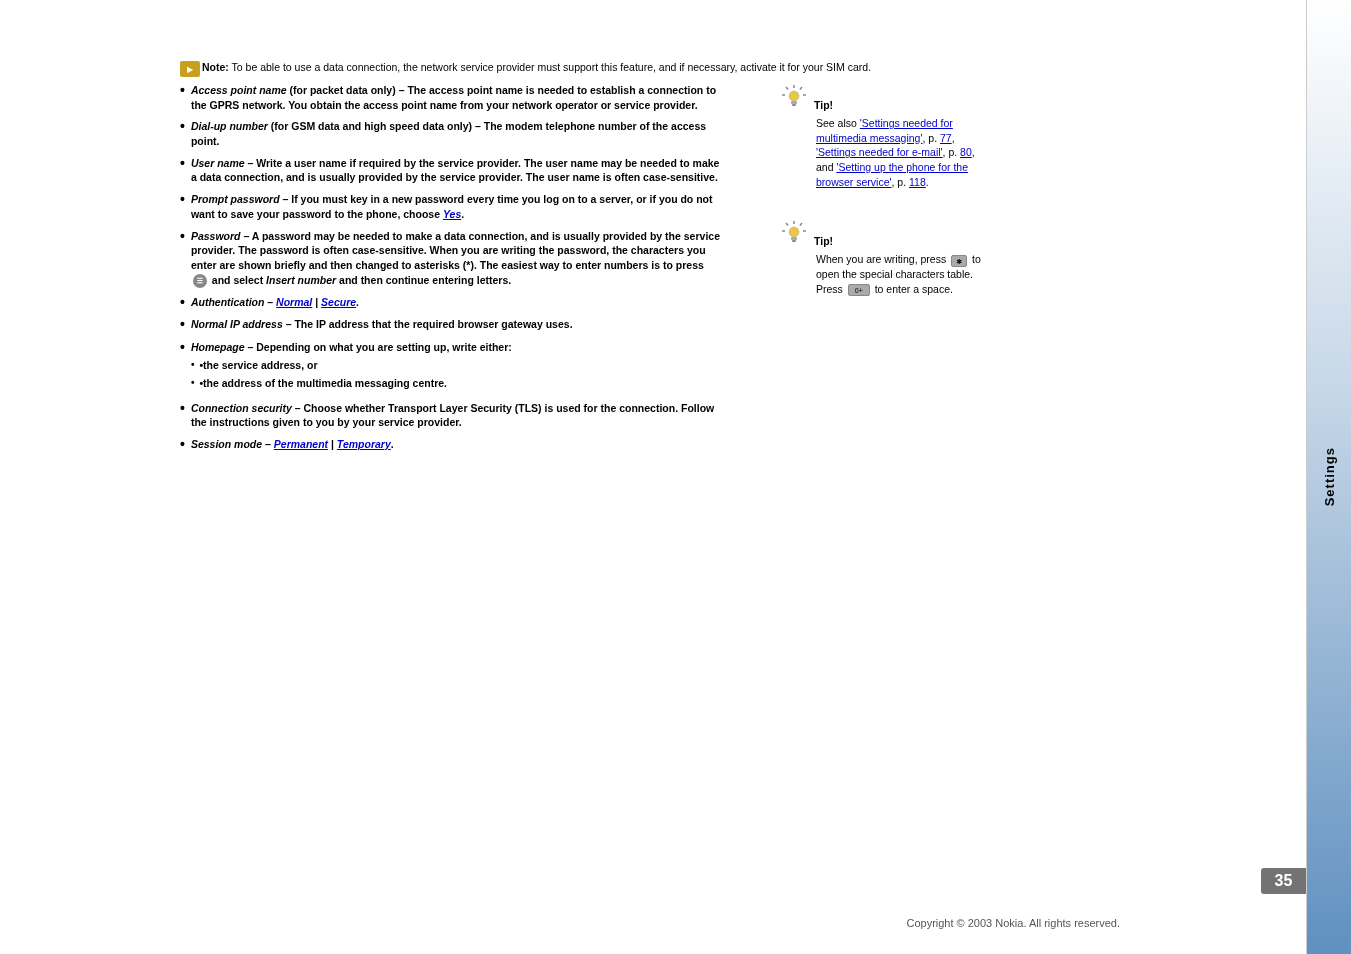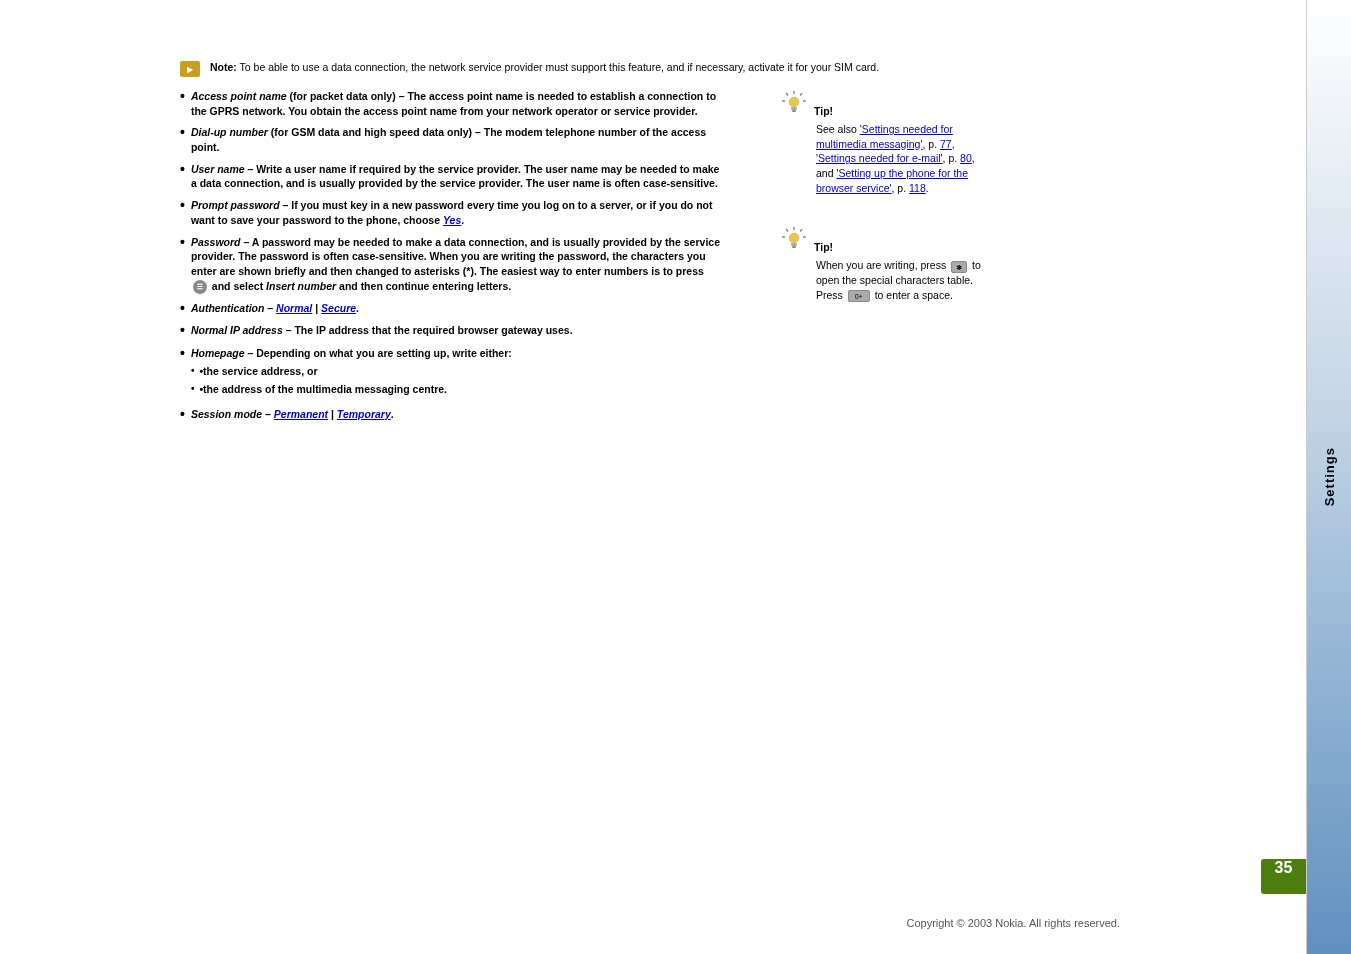--- a/index.html
+++ b/index.html
@@ -40,22 +40,21 @@
     .right-column {
       width: 220px;
       float: left;
       padding-left: 10px;
     }
 
     
     .note-box {
       display: flex;
       align-items: flex-start;
-      margin-bottom: 10px;
-      gap: 8px;
+      margin-bottom: 4px;
     }
 
     .note-icon {
       width: 22px;
       height: 18px;
       flex-shrink: 0;
       margin-top: 1px;
     }
 
     .note-icon-inner {
@@ -194,23 +193,24 @@
       color: #000;
       letter-spacing: 1px;
     }
 
     
     .page-number-tab {
       position: absolute;
       right: 45px;
       bottom: 60px;
       width: 45px;
-      height: 35px;
-      background: #4d7c0f;
-      display: flex;
+      height: 26px;
+      background: #737373;
+      display: flex;
+      align-items: center;
       justify-content: center;
       border-radius: 3px 0 0 3px;
     }
 
     .page-number {
       color: white;
       font-size: 16px;
       font-weight: bold;
     }
 
@@ -309,20 +309,26 @@
                   <span>the service address, or</span>
                 </li>
                 <li>
                   <span>•</span>
                   <span>the address of the multimedia messaging centre.</span>
                 </li>
               </ul>
             </span>
           </li>
 
+          <li>
+            <span></span>
+            <span>
+              <em>Connection security</em> – Choose whether Transport Layer Security (TLS) is used for the connection. Follow the instructions given to you by your service provider.
+            </span>
+          </li>
 
           <li>
             <span></span>
             <span>
               <em>Session mode</em> – <a><em>Permanent</em></a> | <a><em>Temporary</em></a>.
             </span>
           </li>
 
         </ul>
       </div>

